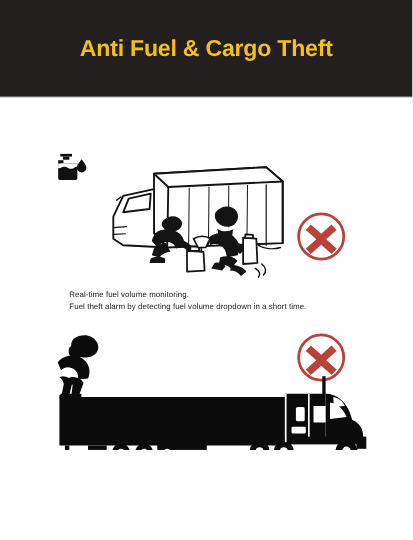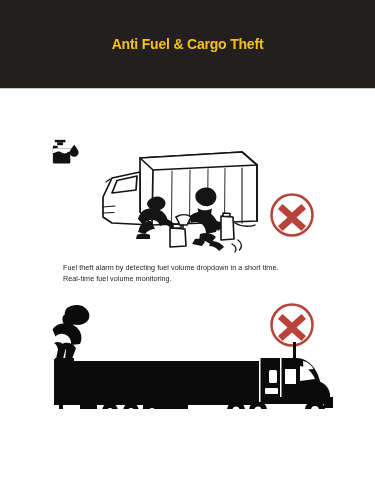--- a/index.html
+++ b/index.html
@@ -32,21 +32,21 @@
     top: 0;
     width: 375px;
     height: 88px;
     background: #231f1e;
     display: flex;
     align-items: center;
     justify-content: center;
   }
   .header-title {
     font-family: "Liberation Sans", sans-serif;
-    font-size: 14px;
+    font-size: 21px;
     font-weight: bold;
     letter-spacing: -0.2px;
     color: #f5c01e;
     text-align: center;
     white-space: nowrap;
     line-height: 1;
   }
   .header-rule {
     position: absolute;
     left: 0;
@@ -231,22 +231,22 @@
     </div>
 
     <div class="x-badge x-badge-top">
       <svg viewBox="0 0 100 100" xmlns="http://www.w3.org/2000/svg" aria-hidden="true">
         <circle cx="50" cy="50" r="41" fill="none" stroke="#B8433A" stroke-width="5"></circle>
         <path d="M31 28 L50 45 L69 28 L78 38 L59 55 L78 72 L69 82 L50 65 L31 82 L22 72 L41 55 L22 38 Z" fill="#B8433A"></path>
       </svg>
     </div>
 
     <div class="caption">
+      <span class="caption-line">Real-time fuel volume monitoring.</span>
       <span class="caption-line">Fuel theft alarm by detecting fuel volume dropdown in a short time.</span>
-      <span class="caption-line">Real-time fuel volume monitoring.</span>
     </div>
 
     <div class="x-badge x-badge-bottom">
       <svg viewBox="0 0 100 100" xmlns="http://www.w3.org/2000/svg" aria-hidden="true">
         <circle cx="50" cy="50" r="41" fill="none" stroke="#B8433A" stroke-width="5"></circle>
         <path d="M31 28 L50 45 L69 28 L78 38 L59 55 L78 72 L69 82 L50 65 L31 82 L22 72 L41 55 L22 38 Z" fill="#B8433A"></path>
       </svg>
     </div>
 
     <div class="truck-silhouette">

